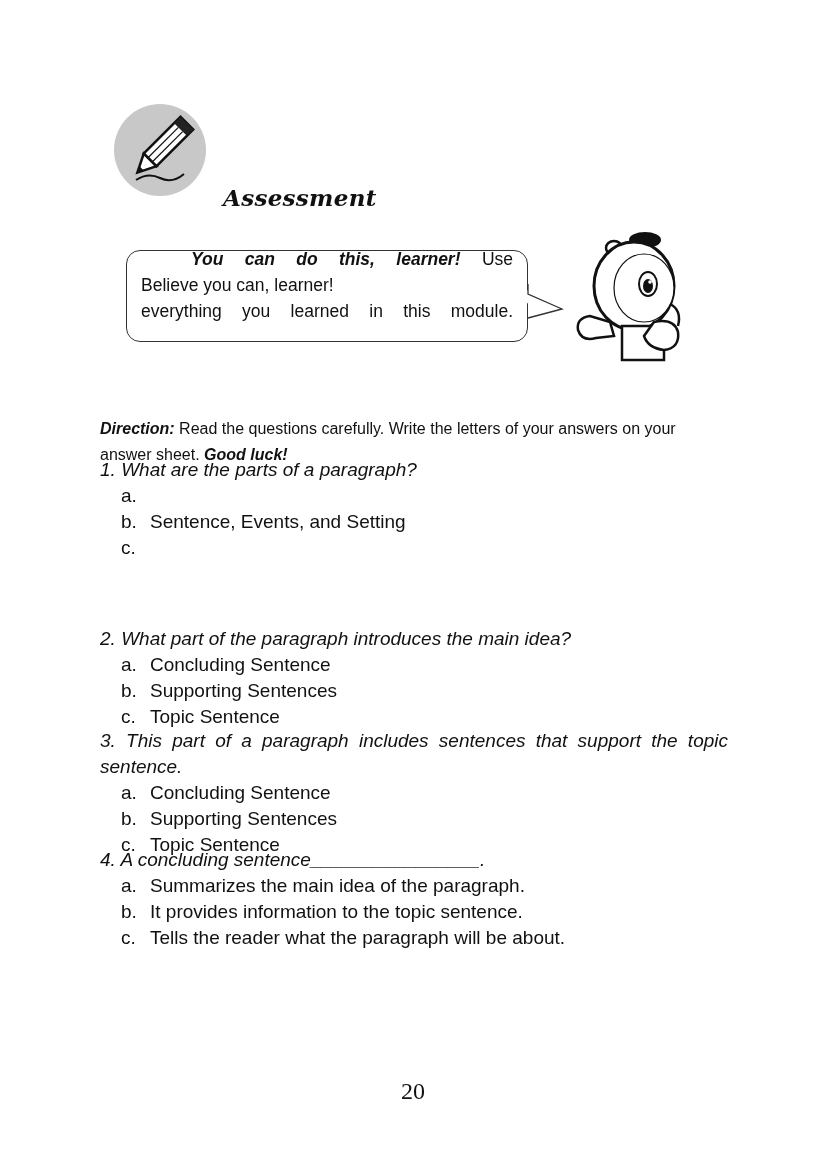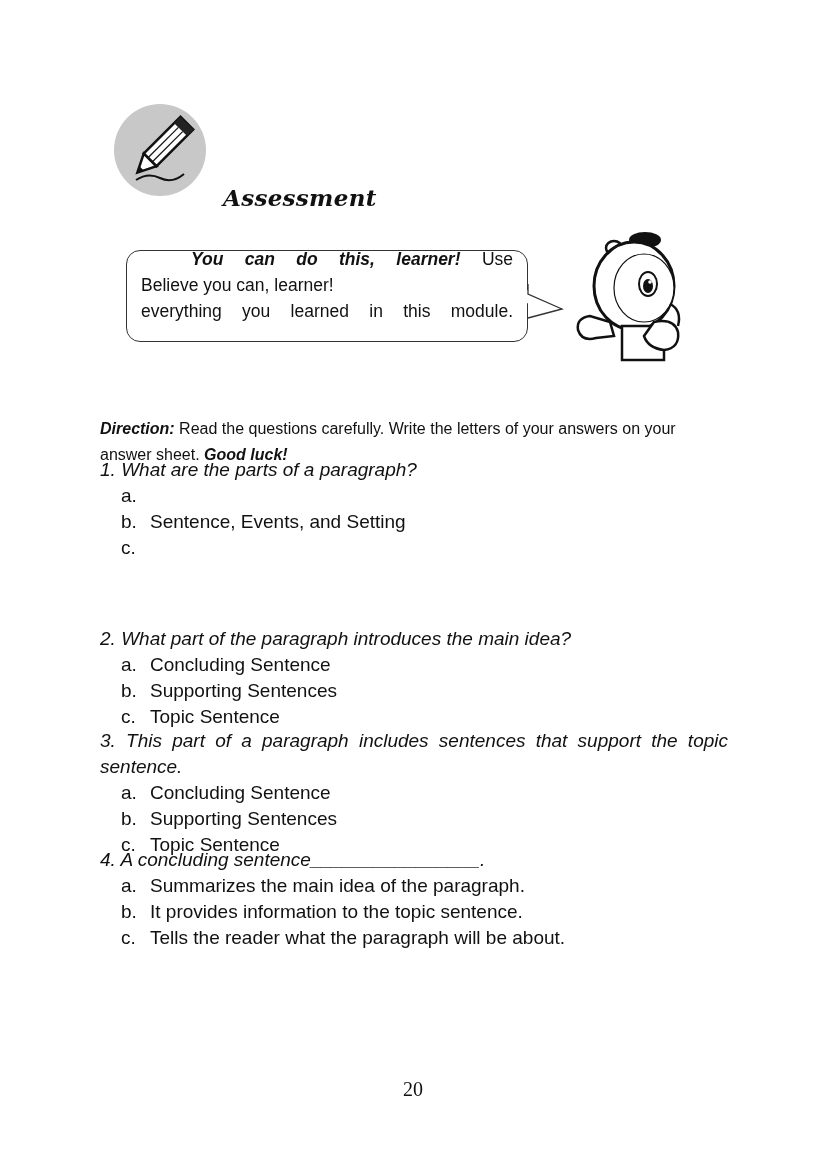--- a/index.html
+++ b/index.html
@@ -52,21 +52,21 @@
       font-size: 19px; line-height: 26px;
     }
     .q-stem { font-style: italic; text-align: justify; }
     .q-stem.just { text-align-last: left; }
     .option { display: flex; padding-left: 21px; }
     .option .letter { width: 29px; }
     .page-number {
       position: absolute; left: 0; width: 826px; top: 1078px;
       text-align: center;
       font-family: "Liberation Serif", serif;
-      font-size: 20px;
+      font-size: 24px;
     }
   </style>
 </head>
 <body>
 
 <div class="header-icon">
   <svg width="92" height="92" viewBox="0 0 92 92">
     <g transform="rotate(45 46 46)">
       <rect x="37" y="8" width="18" height="52" fill="#fff" stroke="#111" stroke-width="2.5"></rect>
       <rect x="37" y="8" width="18" height="9" fill="#222"></rect>

